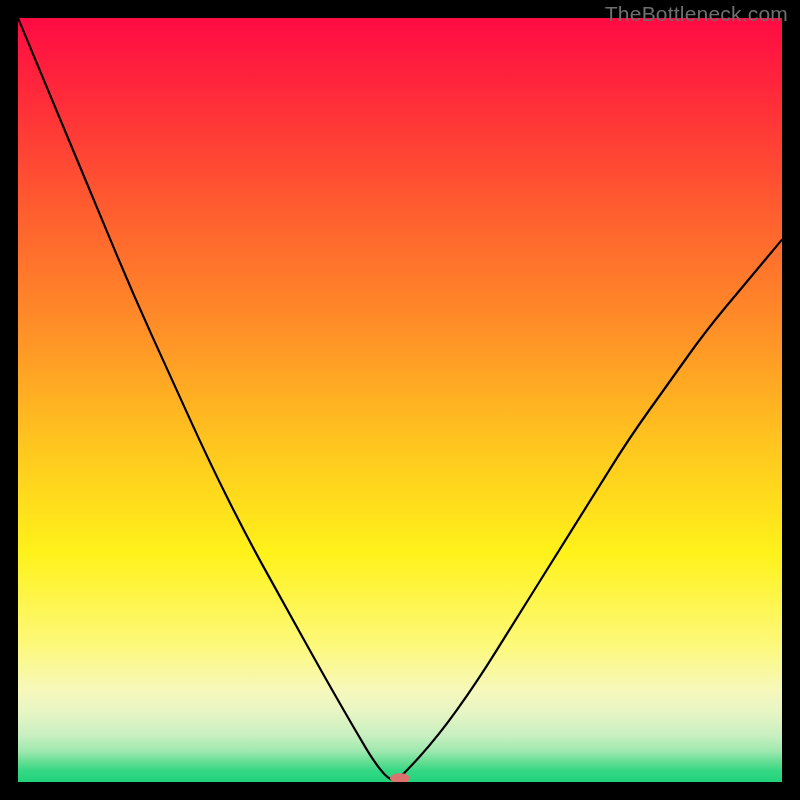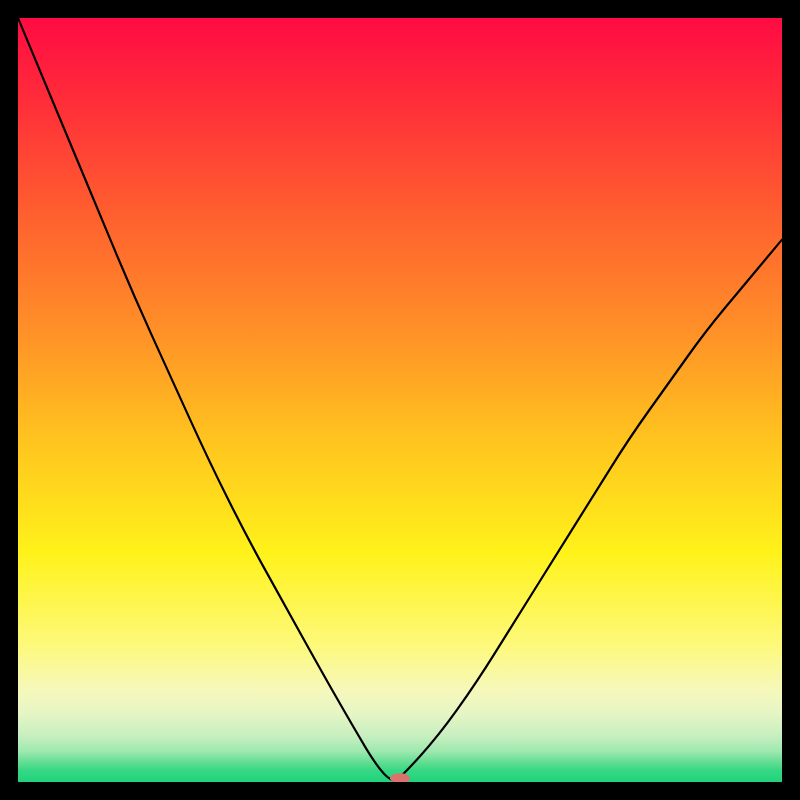--- a/index.html
+++ b/index.html
@@ -79,13 +79,14 @@
 
   <div class="plot-area">
     <div class="gradient-bg"></div>
 
     <svg class="curve-svg" viewBox="0 0 764 764" preserveAspectRatio="none">
       <path id="curve" class="curve-path" d="M 0.0 0.0 Q 0.0 0.0 19.1 45.8 Q 38.2 91.7 57.3 137.5 Q 76.4 183.4 95.5 229.2 Q 114.6 275.0 133.7 317.1 Q 152.8 359.1 171.9 401.1 Q 191.0 443.1 210.1 481.3 Q 229.2 519.5 248.3 553.9 Q 267.4 588.3 286.5 622.7 Q 305.6 657.0 320.9 683.8 Q 336.2 710.5 347.6 729.6 Q 359.1 748.7 366.7 756.4 Q 374.4 764.0 378.2 762.1 Q 382.0 760.2 401.1 739.2 Q 420.2 718.2 439.3 691.4 Q 458.4 664.7 477.5 634.1 Q 496.6 603.6 515.7 573.0 Q 534.8 542.4 553.9 511.9 Q 573.0 481.3 592.1 450.8 Q 611.2 420.2 630.3 393.5 Q 649.4 366.7 668.5 340.0 Q 687.6 313.2 706.7 290.3 Q 725.8 267.4 744.9 244.5 T 764.0 221.6"></path>
       <ellipse id="min-dot" class="dot" rx="10" ry="5" cx="382.0" cy="760.2"></ellipse>
     </svg>
   </div>
 
+  <div class="watermark">TheBottleneck.com</div>
 </div>
 
 </body></html>

